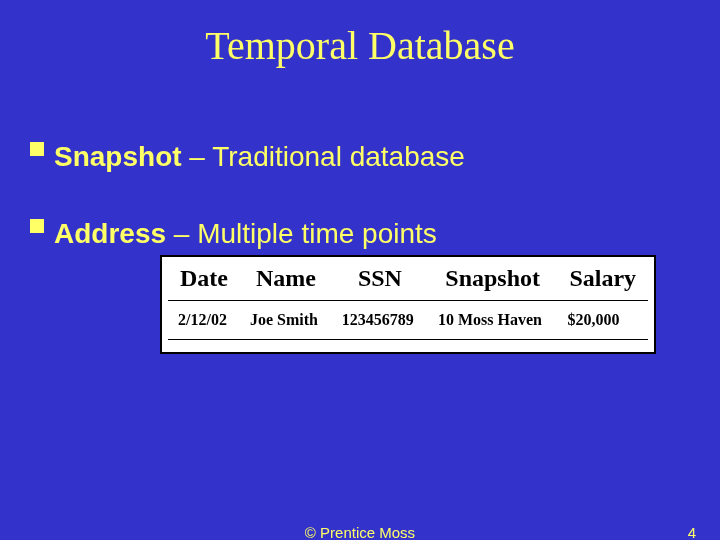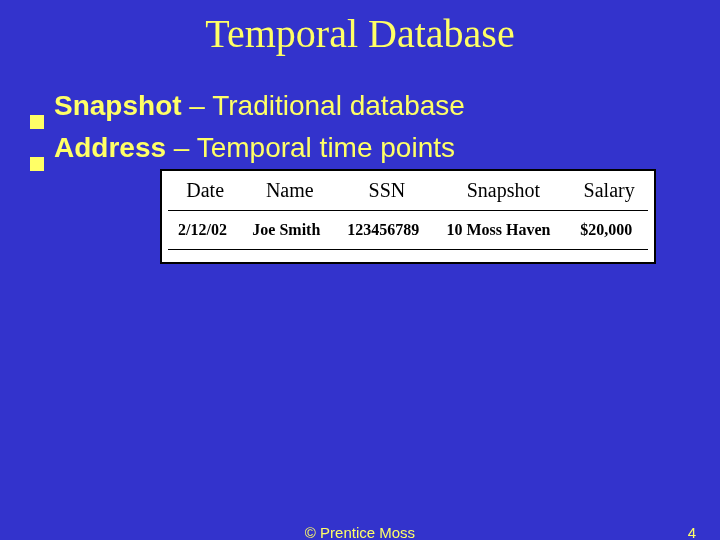--- a/index.html
+++ b/index.html
@@ -11,36 +11,37 @@
   }
   body {
     background: #3333cc;
     font-family: Arial, Helvetica, sans-serif;
     color: #ffff66;
     position: relative;
   }
   .title {
     text-align: center;
     font-size: 40px;
-    padding-top: 10px;
+    padding-top: 22px;
     font-weight: normal;
     font-family: "Times New Roman", Times, serif;
   }
   .content {
     padding: 30px 30px 0 30px;
   }
   .bullets {
     font-size: 28px;
     line-height: 1.35;
   }
   .bullet-row {
     display: flex;
-    align-items: flex-end;
+    align-items: flex-start;
     gap: 10px;
     margin-bottom: 4px;
+    margin-top: 39px;
   }
   .bullet-marker {
     width: 14px;
     height: 14px;
     background: #ffff66;
     flex: 0 0 14px;
     position: relative;
     top: 4px;
   }
   .b-strong {
@@ -51,24 +52,24 @@
     margin-left: 130px;
   }
   table.data {
     background: #ffffff;
     color: #000000;
     border-collapse: collapse;
     width: 480px;
     font-family: "Times New Roman", Times, serif;
   }
   table.data th {
-    font-weight: normal;
+    font-weight: bold;
     border-bottom: 1.5px solid #000;
     padding: 8px 10px 8px 10px;
-    font-size: 20px;
+    font-size: 24px;
     text-align: center;
   }
   table.data td {
     border-bottom: 1.5px solid #000;
     padding: 10px 10px;
     font-weight: bold;
     font-size: 16px;
     text-align: left;
     white-space: nowrap;
   }
@@ -105,21 +106,21 @@
 <div class="title">Temporal Database</div>
 
 <div class="content">
   <div class="bullets">
     <div class="bullet-row">
       <div class="bullet-marker"></div>
       <div><span class="b-strong">Snapshot</span><span> – Traditional database</span></div>
     </div>
     <div class="bullet-row">
       <div class="bullet-marker"></div>
-      <div><span class="b-strong">Address</span><span> – Temporal time points</span></div>
+      <div><span class="b-strong">Address</span><span> – Multiple time points</span></div>
     </div>
   </div>
 
   <div class="table-wrap">
     <div class="table-outer">
     <table class="data">
       <thead>
         <tr>
           <th>Date</th>
           <th>Name</th>

